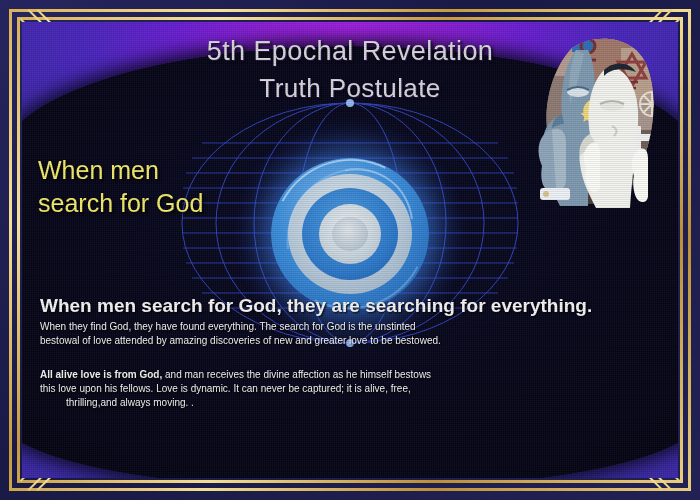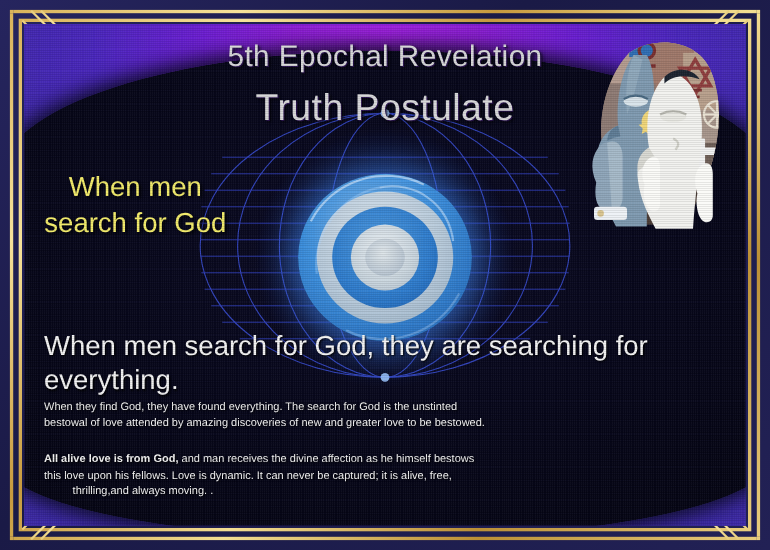--- a/index.html
+++ b/index.html
@@ -81,36 +81,36 @@
     transform:translate(-50%,-50%) rotate(36deg);border-radius:50%;
     border:2px solid transparent;border-top-color:rgba(220,238,255,.50);border-left-color:rgba(180,215,255,.35);}
 
   
   .title1,.title2{
     position:absolute;left:0;right:0;text-align:center;
     color:#d7d7d9;font-weight:400;letter-spacing:.4px;
     text-shadow:1px 1px 0 #26114a, 2px 2px 3px rgba(0,0,0,.85);
   }
   .title1{top:-4px;font-size:27px;}
-  .title2{top:29px;font-size:34px;}
+  .title2{top:29px;font-size:26px;}
 
   
   .callout{
-    position:absolute;left:16px;top:132px;width:170px;text-align:center;
+    position:absolute;left:16px;top:132px;width:170px;text-align:left;
     color:#f2eb6b;font-size:25px;line-height:1.32;
     text-shadow:2px 2px 3px rgba(0,0,0,.9);
   }
 
   
   .collage{position:absolute;right:12px;top:8px;width:140px;height:190px;}
   .collage svg{display:block;}
 
   
   .copy{position:absolute;left:18px;right:14px;top:268px;color:#f3f3f3;}
-  .lead{font-size:25px;line-height:1.22;margin:10px 0 3px 0;text-shadow:1px 1px 2px #000;}
+  .lead{font-size:19px;line-height:1.22;margin:4px 0 3px 0;text-shadow:1px 1px 2px #000;font-weight:bold;}
   .p{font-size:10px;line-height:1.42;margin:0;text-shadow:1px 1px 2px #000;}
   .p.second{margin-top:19px;}
   .p .ind{display:inline-block;width:26px;}
   .p b{font-weight:700;}
 </style>
 </head>
 <body>
 
 <div class="stage">
 

